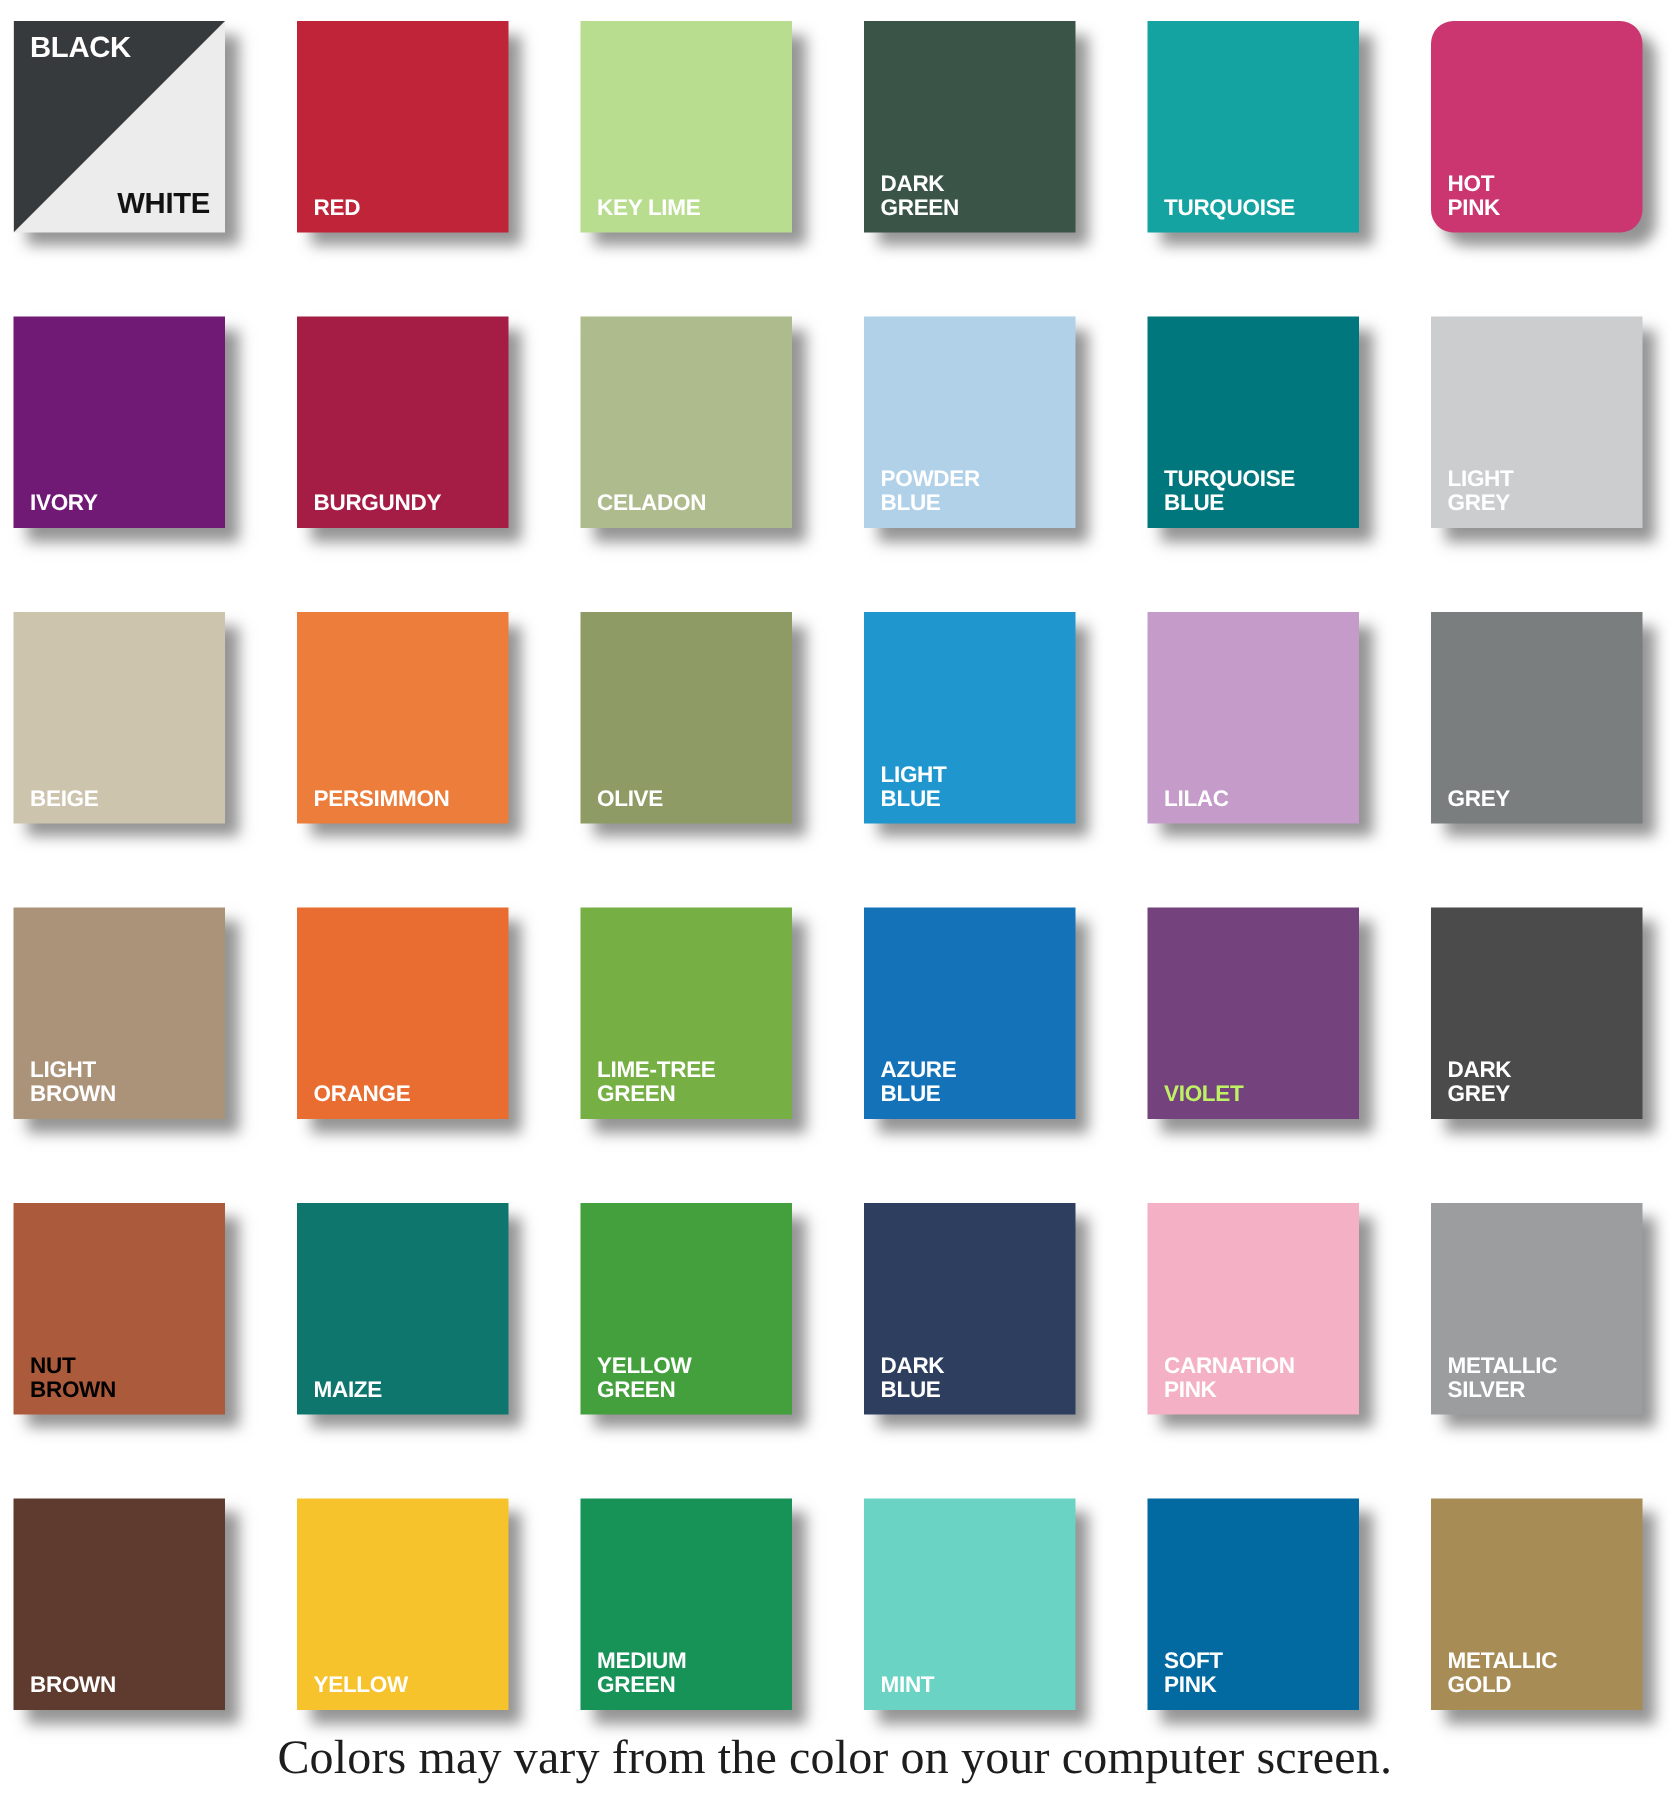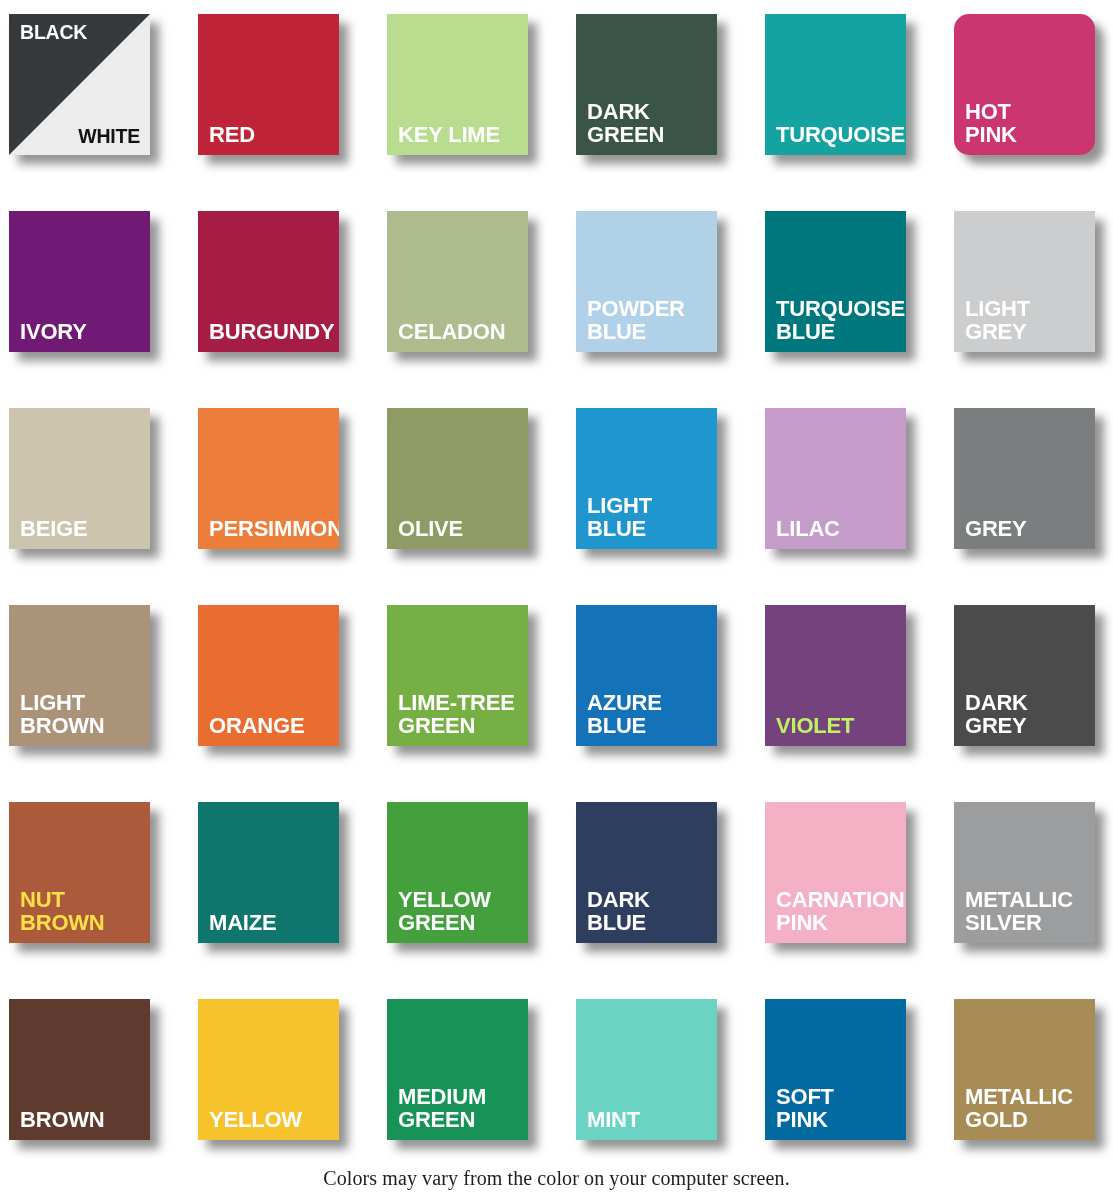--- a/index.html
+++ b/index.html
@@ -38,21 +38,21 @@
     box-shadow: 9px 9px 9px rgba(60,60,60,0.55);
   }
 
   .swatch-label {
     position: absolute;
     left: 11px;
     bottom: 8px;
     right: 4px;
     font-family: "Liberation Sans", sans-serif;
     font-weight: bold;
-    font-size: 22px;
+    font-size: 15px;
     line-height: 1.08;
     letter-spacing: -0.2px;
     text-transform: uppercase;
     white-space: pre-line;
     z-index: 3;
   }
 
   
   .swatch.split {
     background: #ececec;
@@ -92,21 +92,21 @@
     z-index: 3;
   }
 
   .footer-note {
     position: absolute;
     left: 0;
     right: 0;
     bottom: 10px;
     text-align: center;
     font-family: "Liberation Serif", serif;
-    font-size: 20px;
+    font-size: 32px;
     color: #1d1d1d;
     letter-spacing: 0.1px;
   }
 </style>
 </head>
 <body>
 
 <div id="chart">
   <div class="swatch-grid">
       <div class="swatch split" style="left: 9px; top: 14px; width: 141px; height: 141px; background: rgb(236, 236, 236);">
@@ -187,21 +187,21 @@
 BLUE</div>
       </div>
       <div class="swatch" style="left: 765px; top: 605px; width: 141px; height: 141px; background: rgb(116, 67, 125);">
         <div class="swatch-label" style="color: #bef264;">VIOLET</div>
       </div>
       <div class="swatch" style="left: 954px; top: 605px; width: 141px; height: 141px; background: rgb(75, 75, 75);">
         <div class="swatch-label" style="color: rgb(255, 255, 255);">DARK
 GREY</div>
       </div>
       <div class="swatch" style="left: 9px; top: 802px; width: 141px; height: 141px; background: rgb(171, 91, 60);">
-        <div class="swatch-label" style="color: #fde047;">NUT
+        <div class="swatch-label" style="color: #000000;">NUT
 BROWN</div>
       </div>
       <div class="swatch" style="left: 198px; top: 802px; width: 141px; height: 141px; background: #0f766e;">
         <div class="swatch-label" style="color: rgb(255, 255, 255);">MAIZE</div>
       </div>
       <div class="swatch" style="left: 387px; top: 802px; width: 141px; height: 141px; background: rgb(67, 160, 61);">
         <div class="swatch-label" style="color: rgb(255, 255, 255);">YELLOW
 GREEN</div>
       </div>
       <div class="swatch" style="left: 576px; top: 802px; width: 141px; height: 141px; background: rgb(46, 62, 94);">

